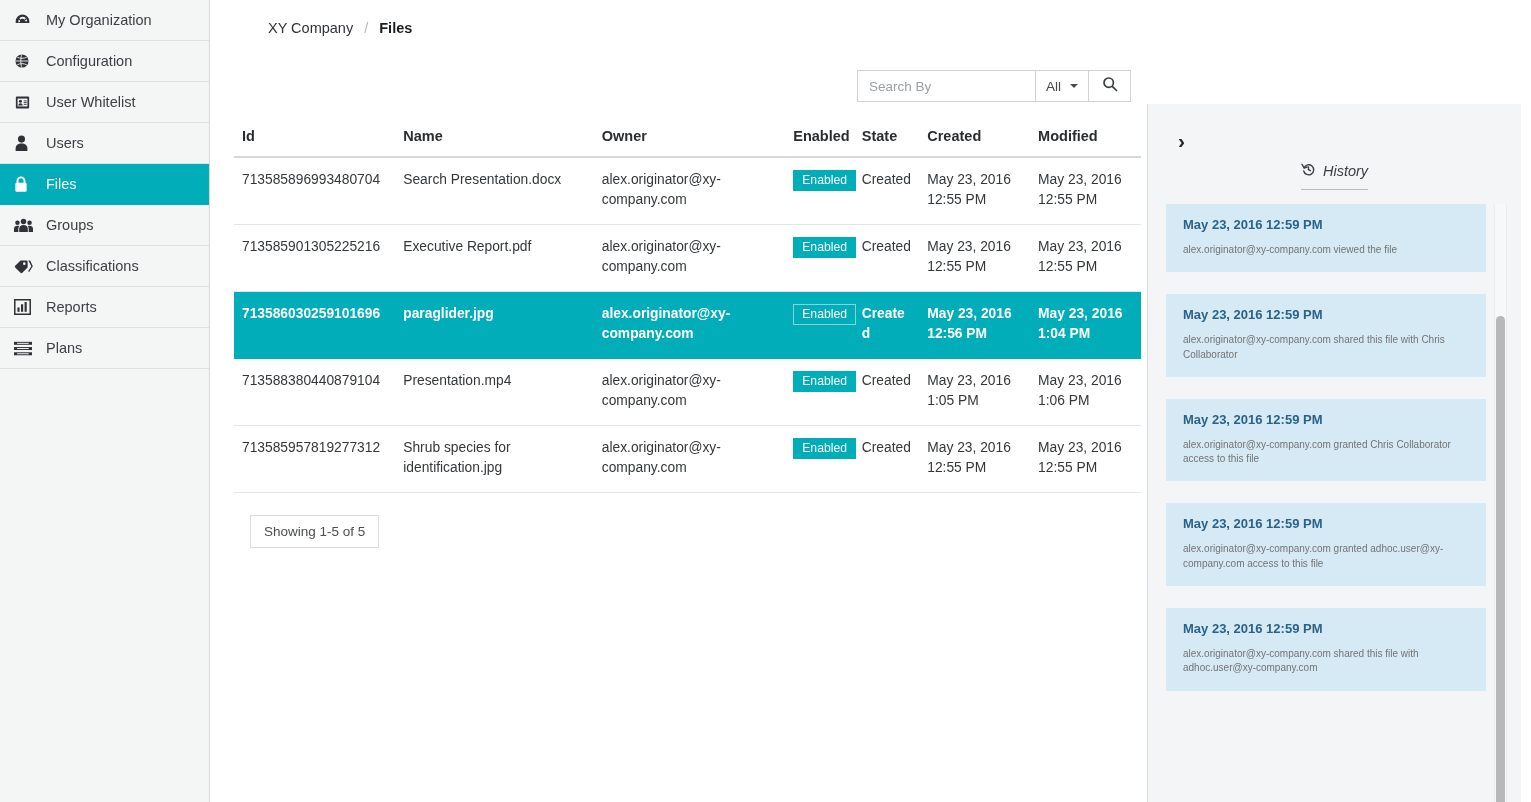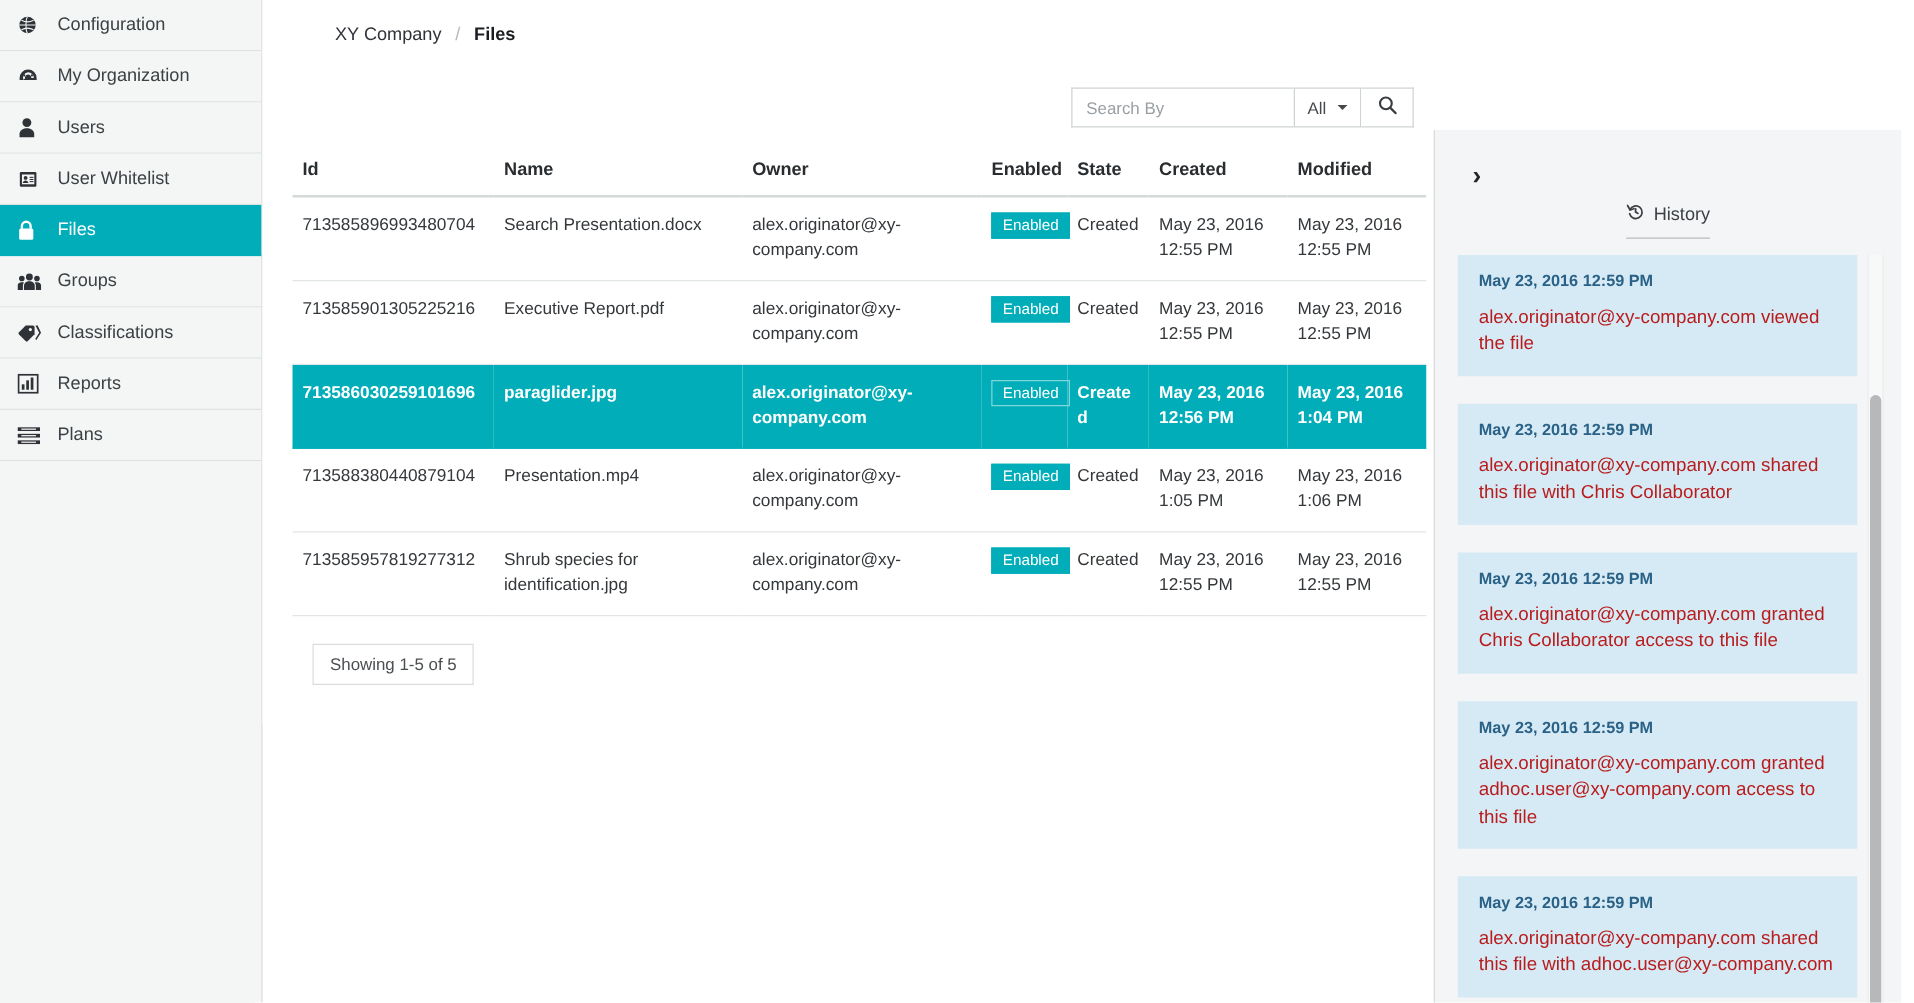--- a/index.html
+++ b/index.html
@@ -226,20 +226,21 @@
   }
   .history-tab {
     display: flex;
     align-items: center;
     gap: 7px;
     font-size: 14.5px;
     color: #3c4044;
     padding-bottom: 9px;
     border-bottom: 1px solid #b9bcbe;
     cursor: pointer;
+    font-style: italic;
   }
   .hist-list {
     position: absolute;
     top: 100px;
     left: 18px;
     width: 320px;
     bottom: 30px;
     overflow: hidden;
   }
   .hist-item {
@@ -247,22 +248,22 @@
     padding: 13px 17px 15px 17px;
     margin-bottom: 22px;
   }
   .hist-time {
     font-size: 13px;
     font-weight: bold;
     color: #2a6287;
     margin-bottom: 11px;
   }
   .hist-text {
-    font-size: 15px;
-    color: #b91c1c;
+    font-size: 10px;
+    color: #737373;
     line-height: 1.43;
   }
   .panel-scrollbar {
     position: absolute;
     right: 14px;
     top: 100px;
     width: 13px;
     bottom: 20px;
     background: #f7f8f8;
     border-left: 1px solid #ececec;
@@ -280,60 +281,60 @@
 </style>
 </head>
 <body>
 
 <div class="app">
 
   <nav class="sidebar">
     <div id="nav-items">
         <div class="nav-item">
           <span class="nav-ico">
+            <svg width="17" height="17" viewBox="0 0 20 20" fill="currentColor">
+              <path d="M10 3a8 8 0 0 0-8 8v2h16v-2a8 8 0 0 0-8-8zm0 2.6a5.4 5.4 0 0 1 5.4 5.4H13a3 3 0 1 0-5.9.6l-1.7 1A5.4 5.4 0 0 1 10 5.6z"></path>
+              <circle cx="6.4" cy="8.6" r="1"></circle>
+              <circle cx="13.6" cy="8.6" r="1"></circle>
+            </svg>
+          </span>
+          <span class="nav-label">My Organization</span>
+        </div>
+        <div class="nav-item">
+          <span class="nav-ico">
             <svg width="16" height="16" viewBox="0 0 20 20" fill="currentColor">
               <circle cx="10" cy="10" r="8.2"></circle>
               <path d="M10 1.8c-2 2-2 14.4 0 16.4M1.8 10h16.4" stroke="#f4f5f5" stroke-width="1.1" fill="none"></path>
               <path d="M4 5.2c3.6 2 8.4 2 12 0M4 14.8c3.6-2 8.4-2 12 0" stroke="#f4f5f5" stroke-width="1.1" fill="none"></path>
             </svg>
           </span>
           <span class="nav-label">Configuration</span>
-        </div>
-        <div class="nav-item">
-          <span class="nav-ico">
-            <svg width="17" height="17" viewBox="0 0 20 20" fill="currentColor">
-              <path d="M10 3a8 8 0 0 0-8 8v2h16v-2a8 8 0 0 0-8-8zm0 2.6a5.4 5.4 0 0 1 5.4 5.4H13a3 3 0 1 0-5.9.6l-1.7 1A5.4 5.4 0 0 1 10 5.6z"></path>
-              <circle cx="6.4" cy="8.6" r="1"></circle>
-              <circle cx="13.6" cy="8.6" r="1"></circle>
-            </svg>
-          </span>
-          <span class="nav-label">My Organization</span>
-        </div>
-        <div class="nav-item">
-          <span class="nav-ico">
-            <svg width="15" height="16" viewBox="0 0 16 18" fill="currentColor">
-              <circle cx="8" cy="4.6" r="4"></circle>
-              <path d="M8 9.6c-4 0-6.6 2.2-6.6 5.2V18h13.2v-3.2c0-3-2.6-5.2-6.6-5.2z"></path>
-            </svg>
-          </span>
-          <span class="nav-label">Users</span>
         </div>
         <div class="nav-item">
           <span class="nav-ico">
             <svg width="17" height="17" viewBox="0 0 20 20" fill="none">
               <rect x="2.2" y="3" width="15.6" height="14" rx="1.2" fill="currentColor"></rect>
               <rect x="4.2" y="5.4" width="11.6" height="9.2" fill="#f4f5f5"></rect>
               <circle cx="7.6" cy="8.6" r="1.8" fill="currentColor"></circle>
               <path d="M4.9 13.4c.3-1.6 1.4-2.4 2.7-2.4s2.4.8 2.7 2.4z" fill="currentColor"></path>
               <rect x="11.4" y="7.6" width="3.6" height="1" fill="currentColor"></rect>
               <rect x="11.4" y="9.6" width="3.6" height="1" fill="currentColor"></rect>
               <rect x="11.4" y="11.6" width="3.6" height="1" fill="currentColor"></rect>
             </svg>
           </span>
           <span class="nav-label">User Whitelist</span>
+        </div>
+        <div class="nav-item">
+          <span class="nav-ico">
+            <svg width="15" height="16" viewBox="0 0 16 18" fill="currentColor">
+              <circle cx="8" cy="4.6" r="4"></circle>
+              <path d="M8 9.6c-4 0-6.6 2.2-6.6 5.2V18h13.2v-3.2c0-3-2.6-5.2-6.6-5.2z"></path>
+            </svg>
+          </span>
+          <span class="nav-label">Users</span>
         </div>
         <div class="nav-item active">
           <span class="nav-ico">
             <svg width="14" height="17" viewBox="0 0 14 18" fill="currentColor">
               <path d="M3.3 7.4V5.2a3.7 3.7 0 0 1 7.4 0v2.2" stroke="currentColor" stroke-width="2" fill="none"></path>
               <rect x="1" y="7.2" width="12" height="9.6" rx="1.4"></rect>
             </svg>
           </span>
           <span class="nav-label">Files</span>
         </div>

